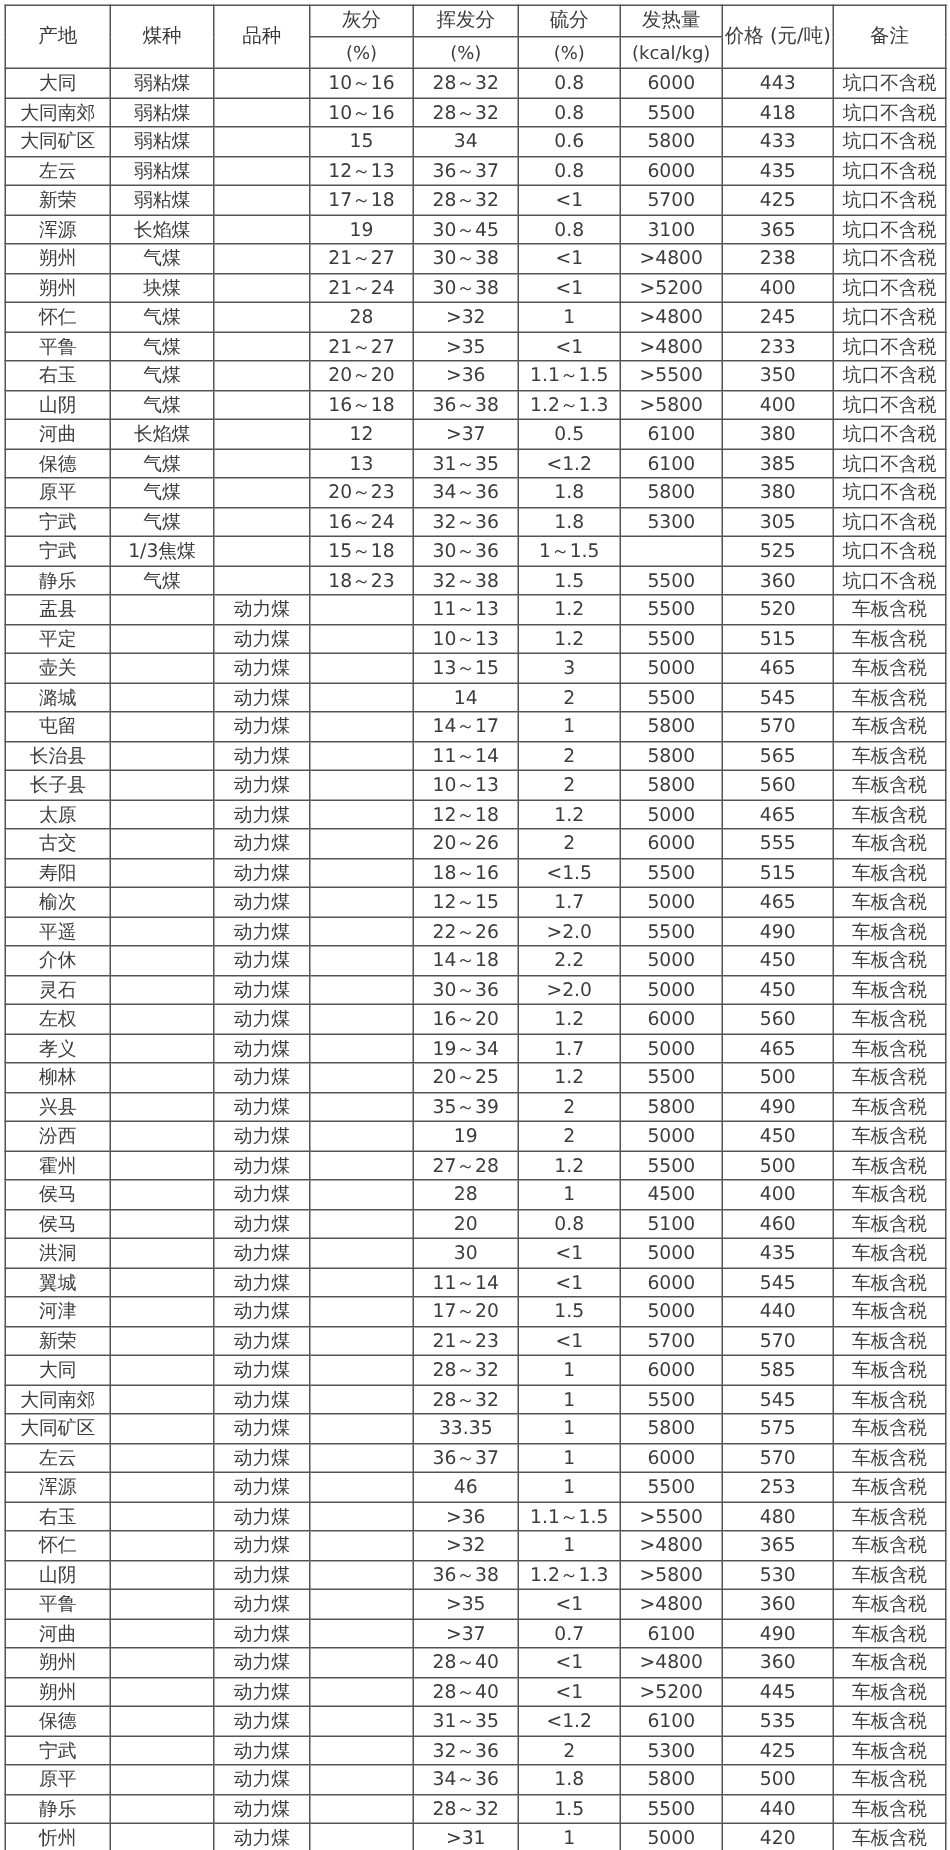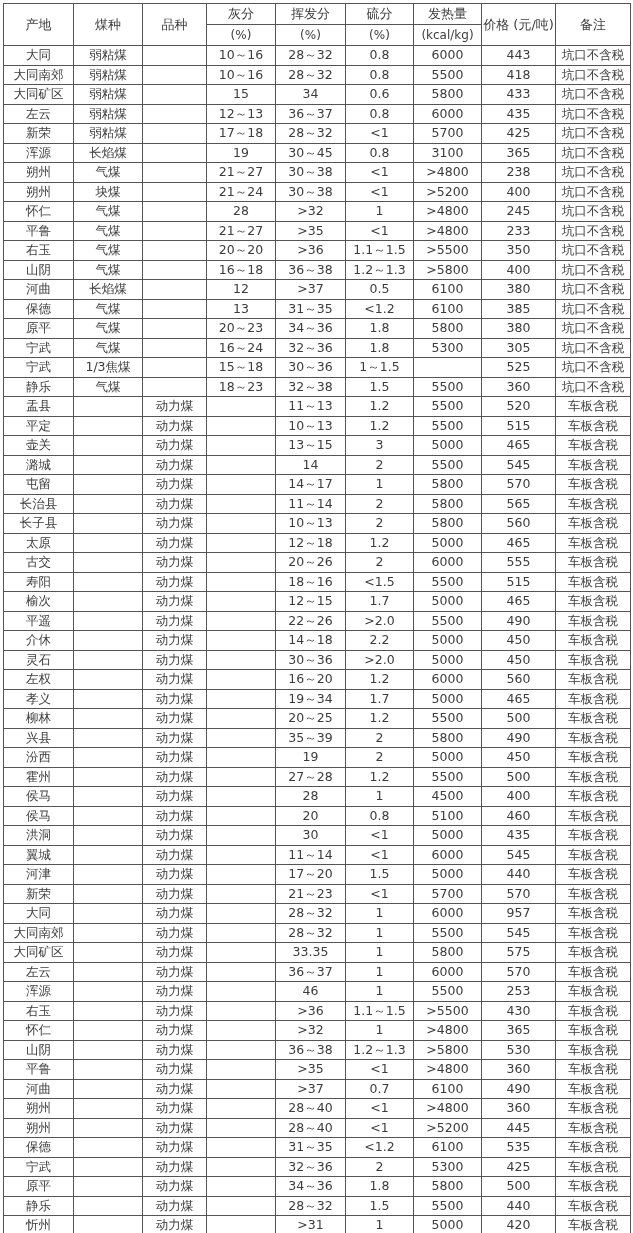--- a/index.html
+++ b/index.html
@@ -576,21 +576,21 @@
           <td>车板含税</td>
         </tr>
         <tr>
           <td>大同</td>
           <td></td>
           <td>动力煤</td>
           <td></td>
           <td>28～32</td>
           <td>1</td>
           <td>6000</td>
-          <td>957</td>
+          <td>585</td>
           <td>车板含税</td>
         </tr>
         <tr>
           <td>大同南郊</td>
           <td></td>
           <td>动力煤</td>
           <td></td>
           <td>28～32</td>
           <td>1</td>
           <td>5500</td>
@@ -631,21 +631,21 @@
           <td>车板含税</td>
         </tr>
         <tr>
           <td>右玉</td>
           <td></td>
           <td>动力煤</td>
           <td></td>
           <td>&gt;36</td>
           <td>1.1～1.5</td>
           <td>&gt;5500</td>
-          <td>430</td>
+          <td>480</td>
           <td>车板含税</td>
         </tr>
         <tr>
           <td>怀仁</td>
           <td></td>
           <td>动力煤</td>
           <td></td>
           <td>&gt;32</td>
           <td>1</td>
           <td>&gt;4800</td>

